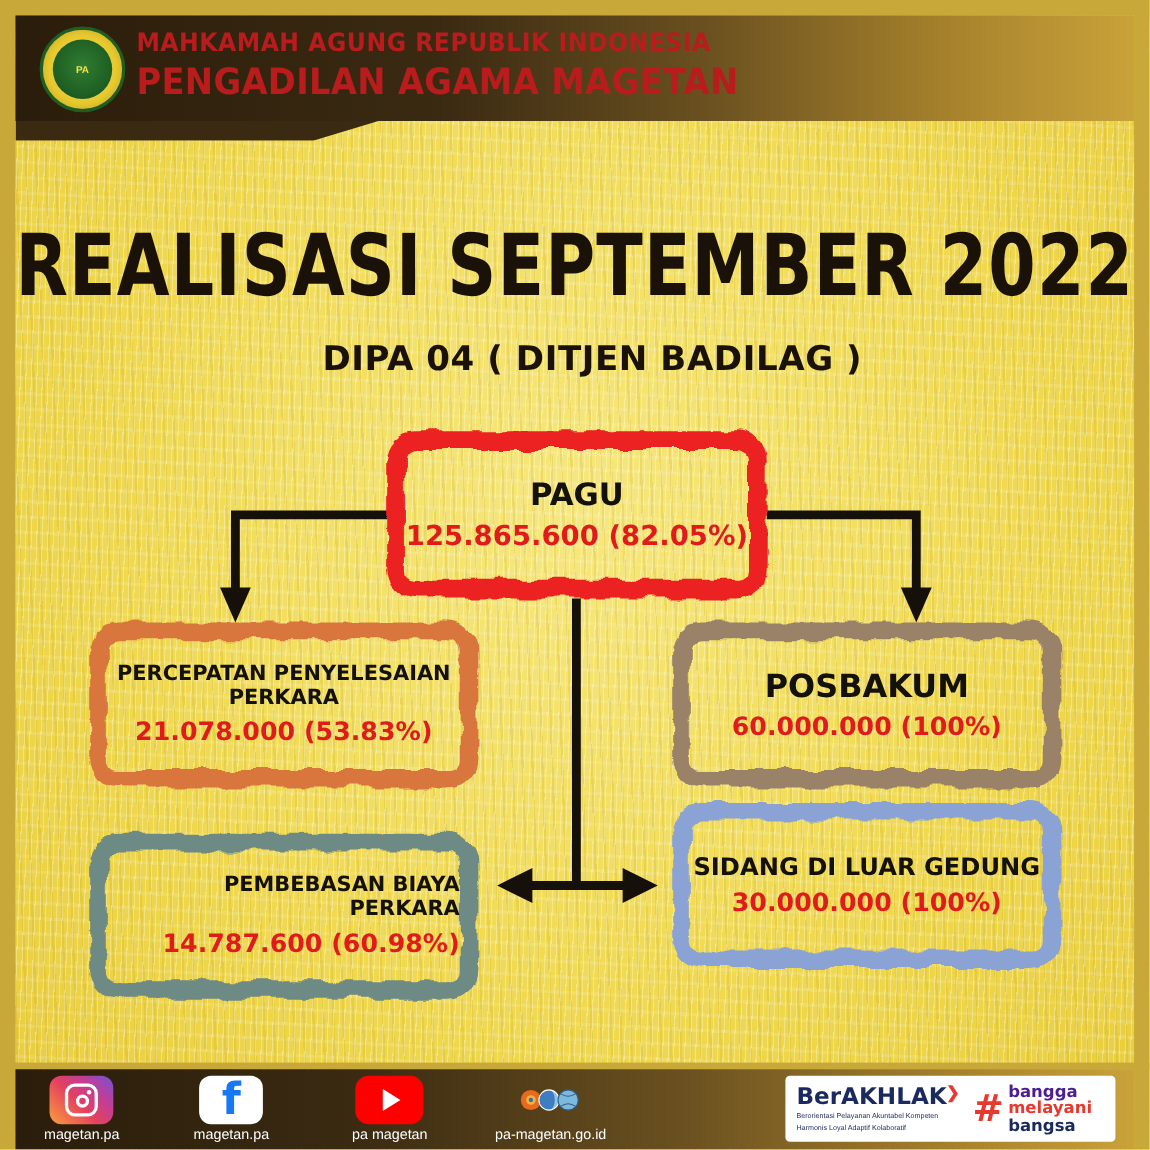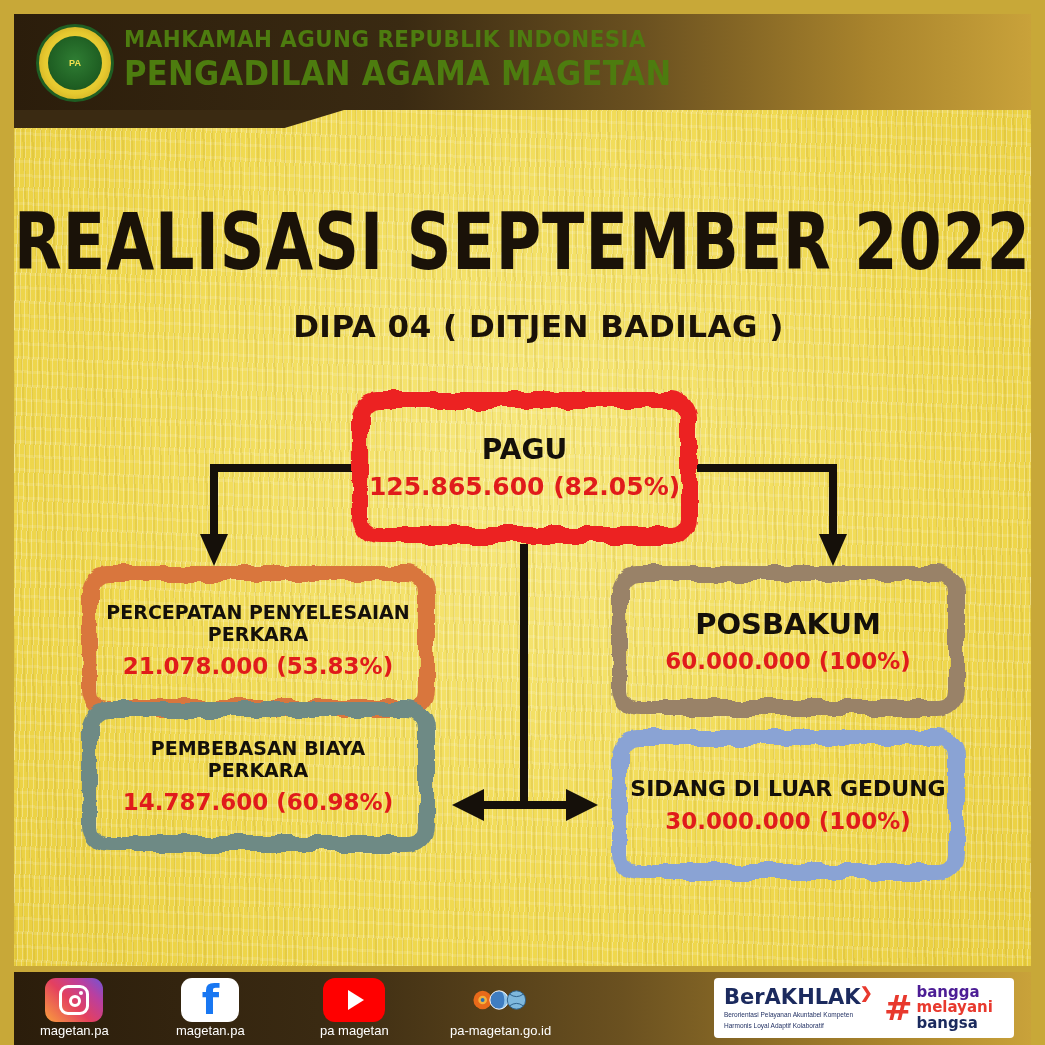--- a/index.html
+++ b/index.html
@@ -43,21 +43,21 @@
     border:3px solid #1f5e23;
     box-sizing:border-box;
     display:flex;align-items:center;justify-content:center;
   }
   .logo-inner{
     width:54px;height:54px;border-radius:50%;
     background:radial-gradient(circle at 50% 45%, #2f7d33 0%, #1d5c21 70%, #14491a 100%);
     display:flex;align-items:center;justify-content:center;
     color:#f3e14e;font-size:9px;font-weight:bold;text-align:center;line-height:1;
   }
-  .hdr-text{position:absolute;left:124px;top:26px;color:#4d7c0f;}
+  .hdr-text{position:absolute;left:124px;top:26px;color:#b91c1c;}
   .hdr-line1{
     font-size:23px;font-weight:bold;letter-spacing:.5px;
     font-family:"DejaVu Sans", sans-serif;
     transform:scaleX(.93);transform-origin:left center;
   }
   .hdr-line2{
     font-size:33px;font-weight:bold;letter-spacing:.3px;margin-top:2px;
     font-family:"DejaVu Sans", sans-serif;
     transform:scaleX(.93);transform-origin:left center;
   }
@@ -109,21 +109,21 @@
   #box-percepatan{left:82px;top:566px;width:352px;height:150px;}
   #box-percepatan .brush{border-width:16px;border-color:#d9763c;}
   #box-percepatan .lbl{font-size:19px;}
   #box-percepatan .val{font-size:23px;}
 
   #box-posbakum{left:612px;top:566px;width:352px;height:150px;}
   #box-posbakum .brush{border-width:16px;border-color:#998268;}
   #box-posbakum .lbl{font-size:29px;}
   #box-posbakum .val{font-size:23px;}
 
-  #box-pembebasan{left:82px;top:702px;width:352px;height:150px;}
+  #box-pembebasan{left:82px;top:758px;width:352px;height:150px;text-align:right;}
   #box-pembebasan .brush{border-width:16px;border-color:#6e8a85;}
   #box-pembebasan .lbl{font-size:19px;}
   #box-pembebasan .val{font-size:23px;}
 
   #box-sidang{left:612px;top:730px;width:352px;height:150px;}
   #box-sidang .brush{border-width:16px;border-color:#8aa3d4;}
   #box-sidang .lbl{font-size:22px;}
   #box-sidang .val{font-size:23px;}
 
   

